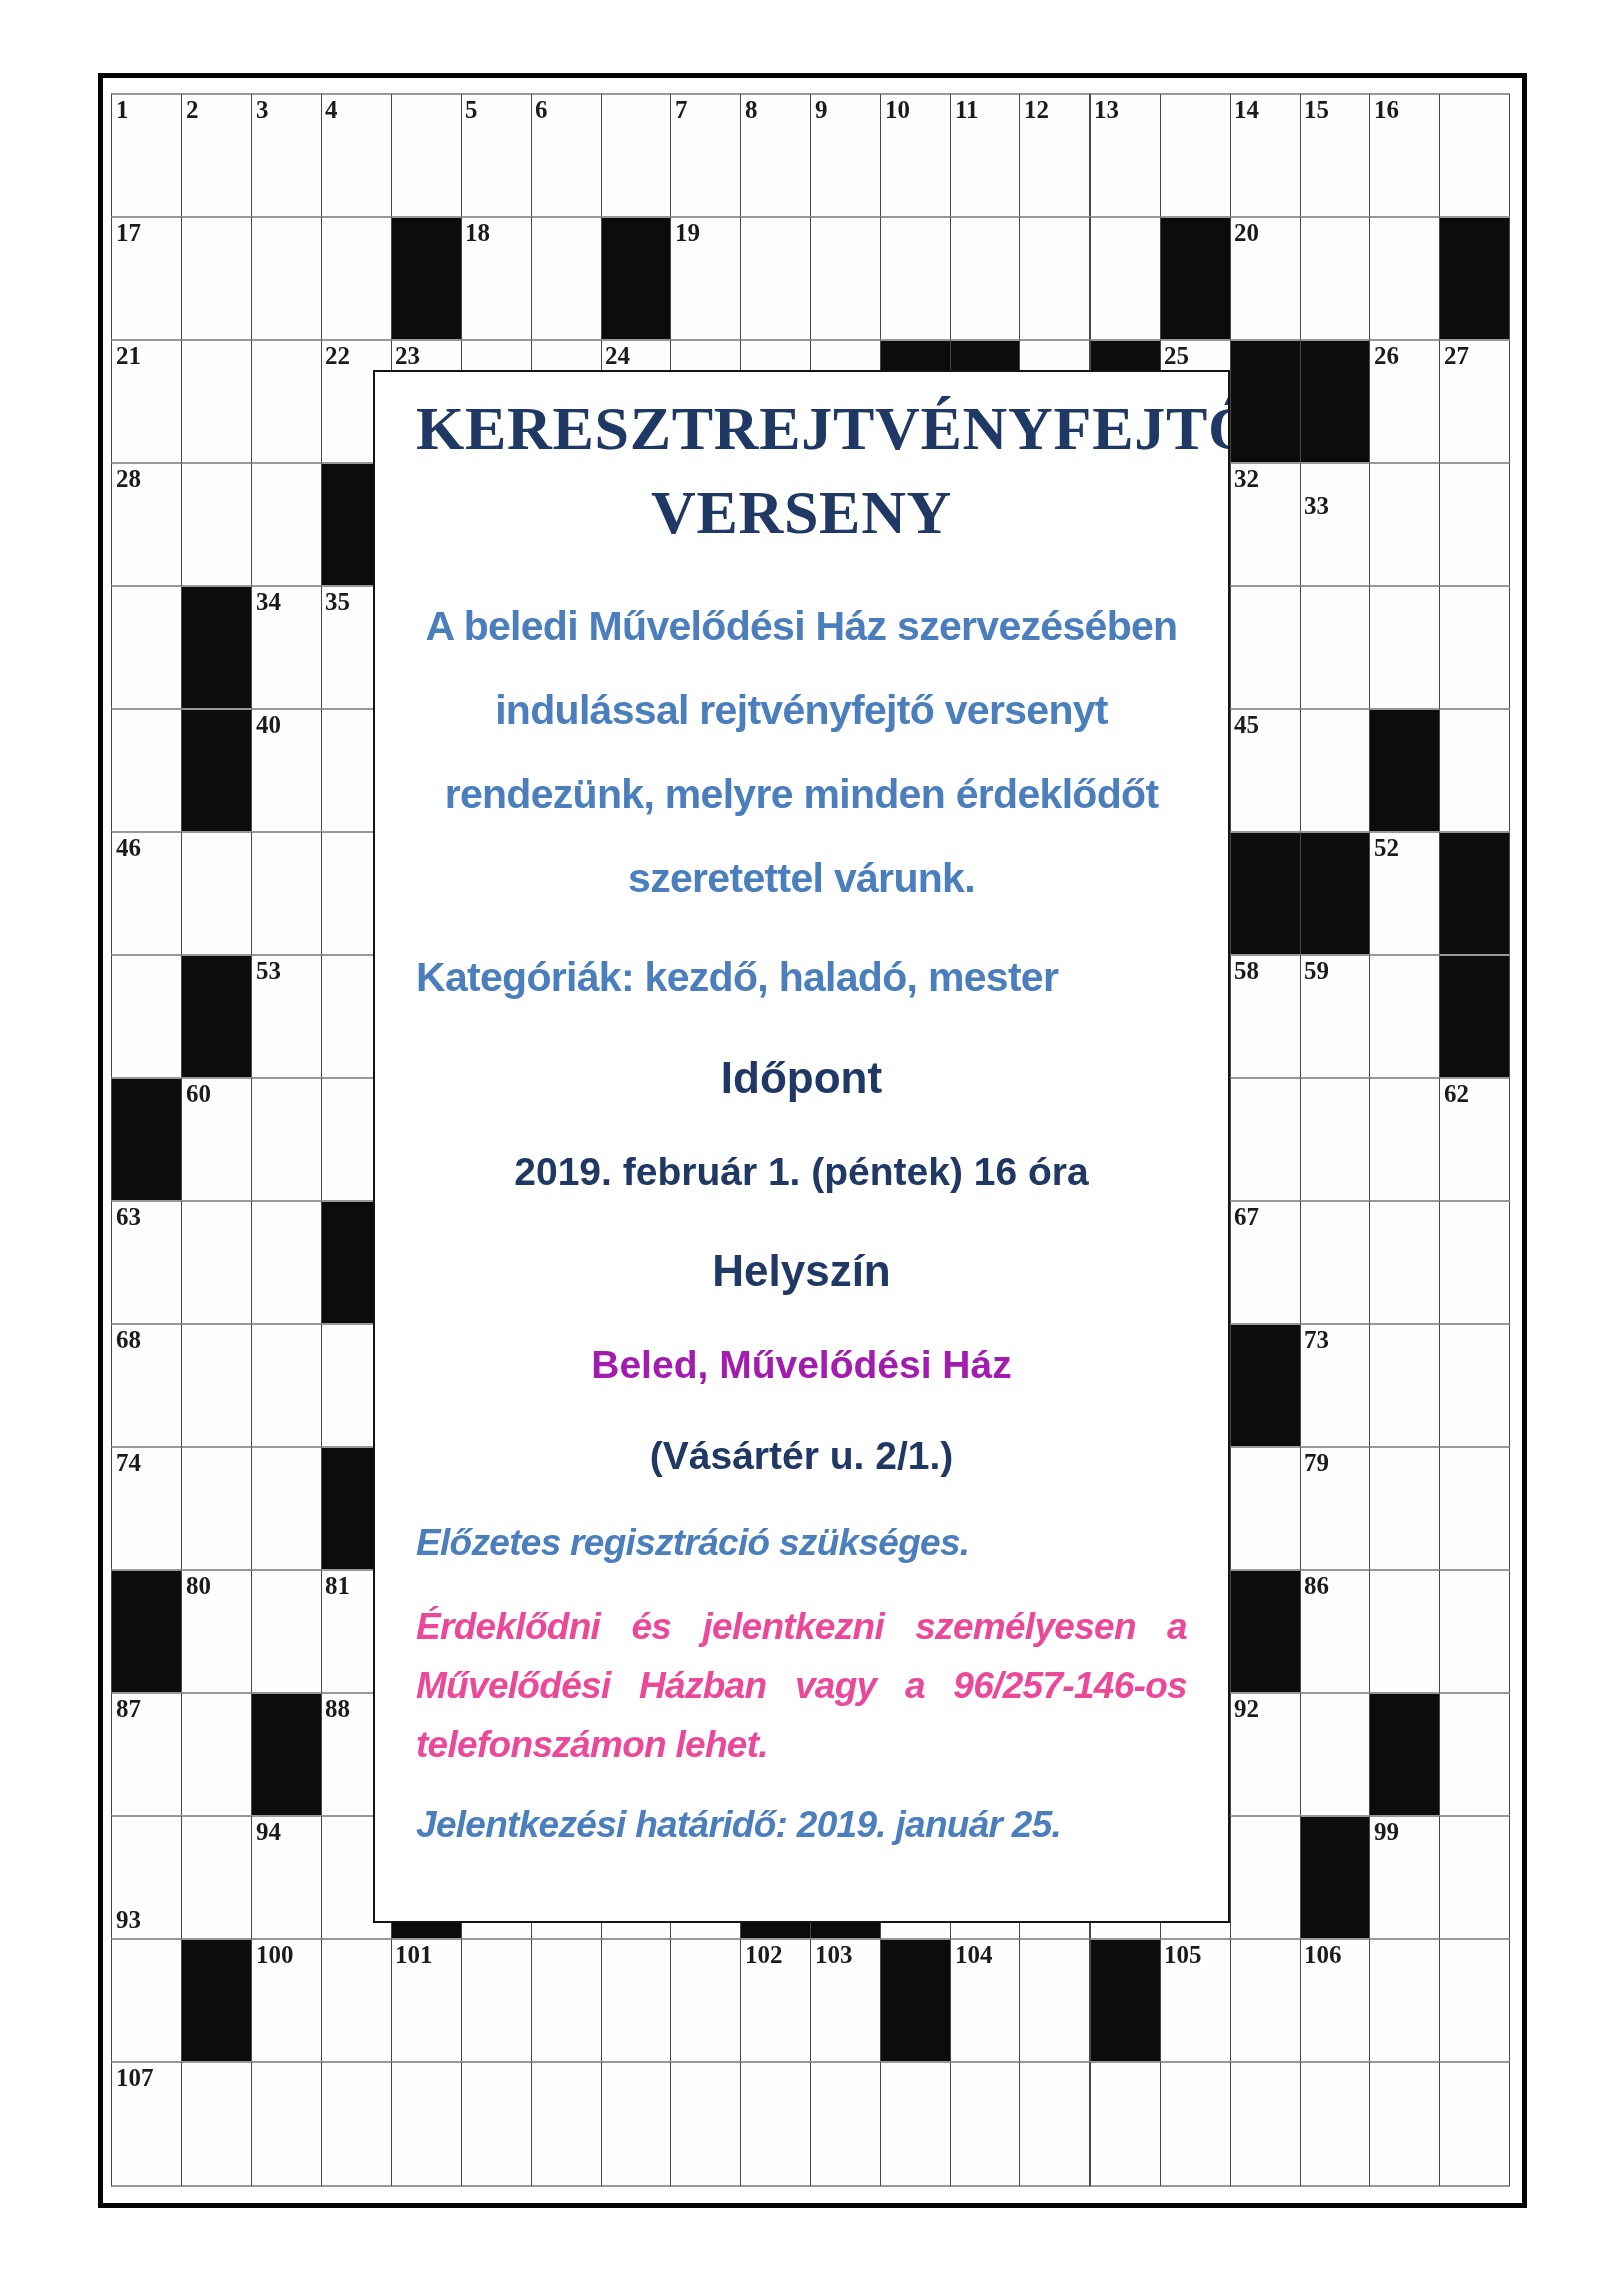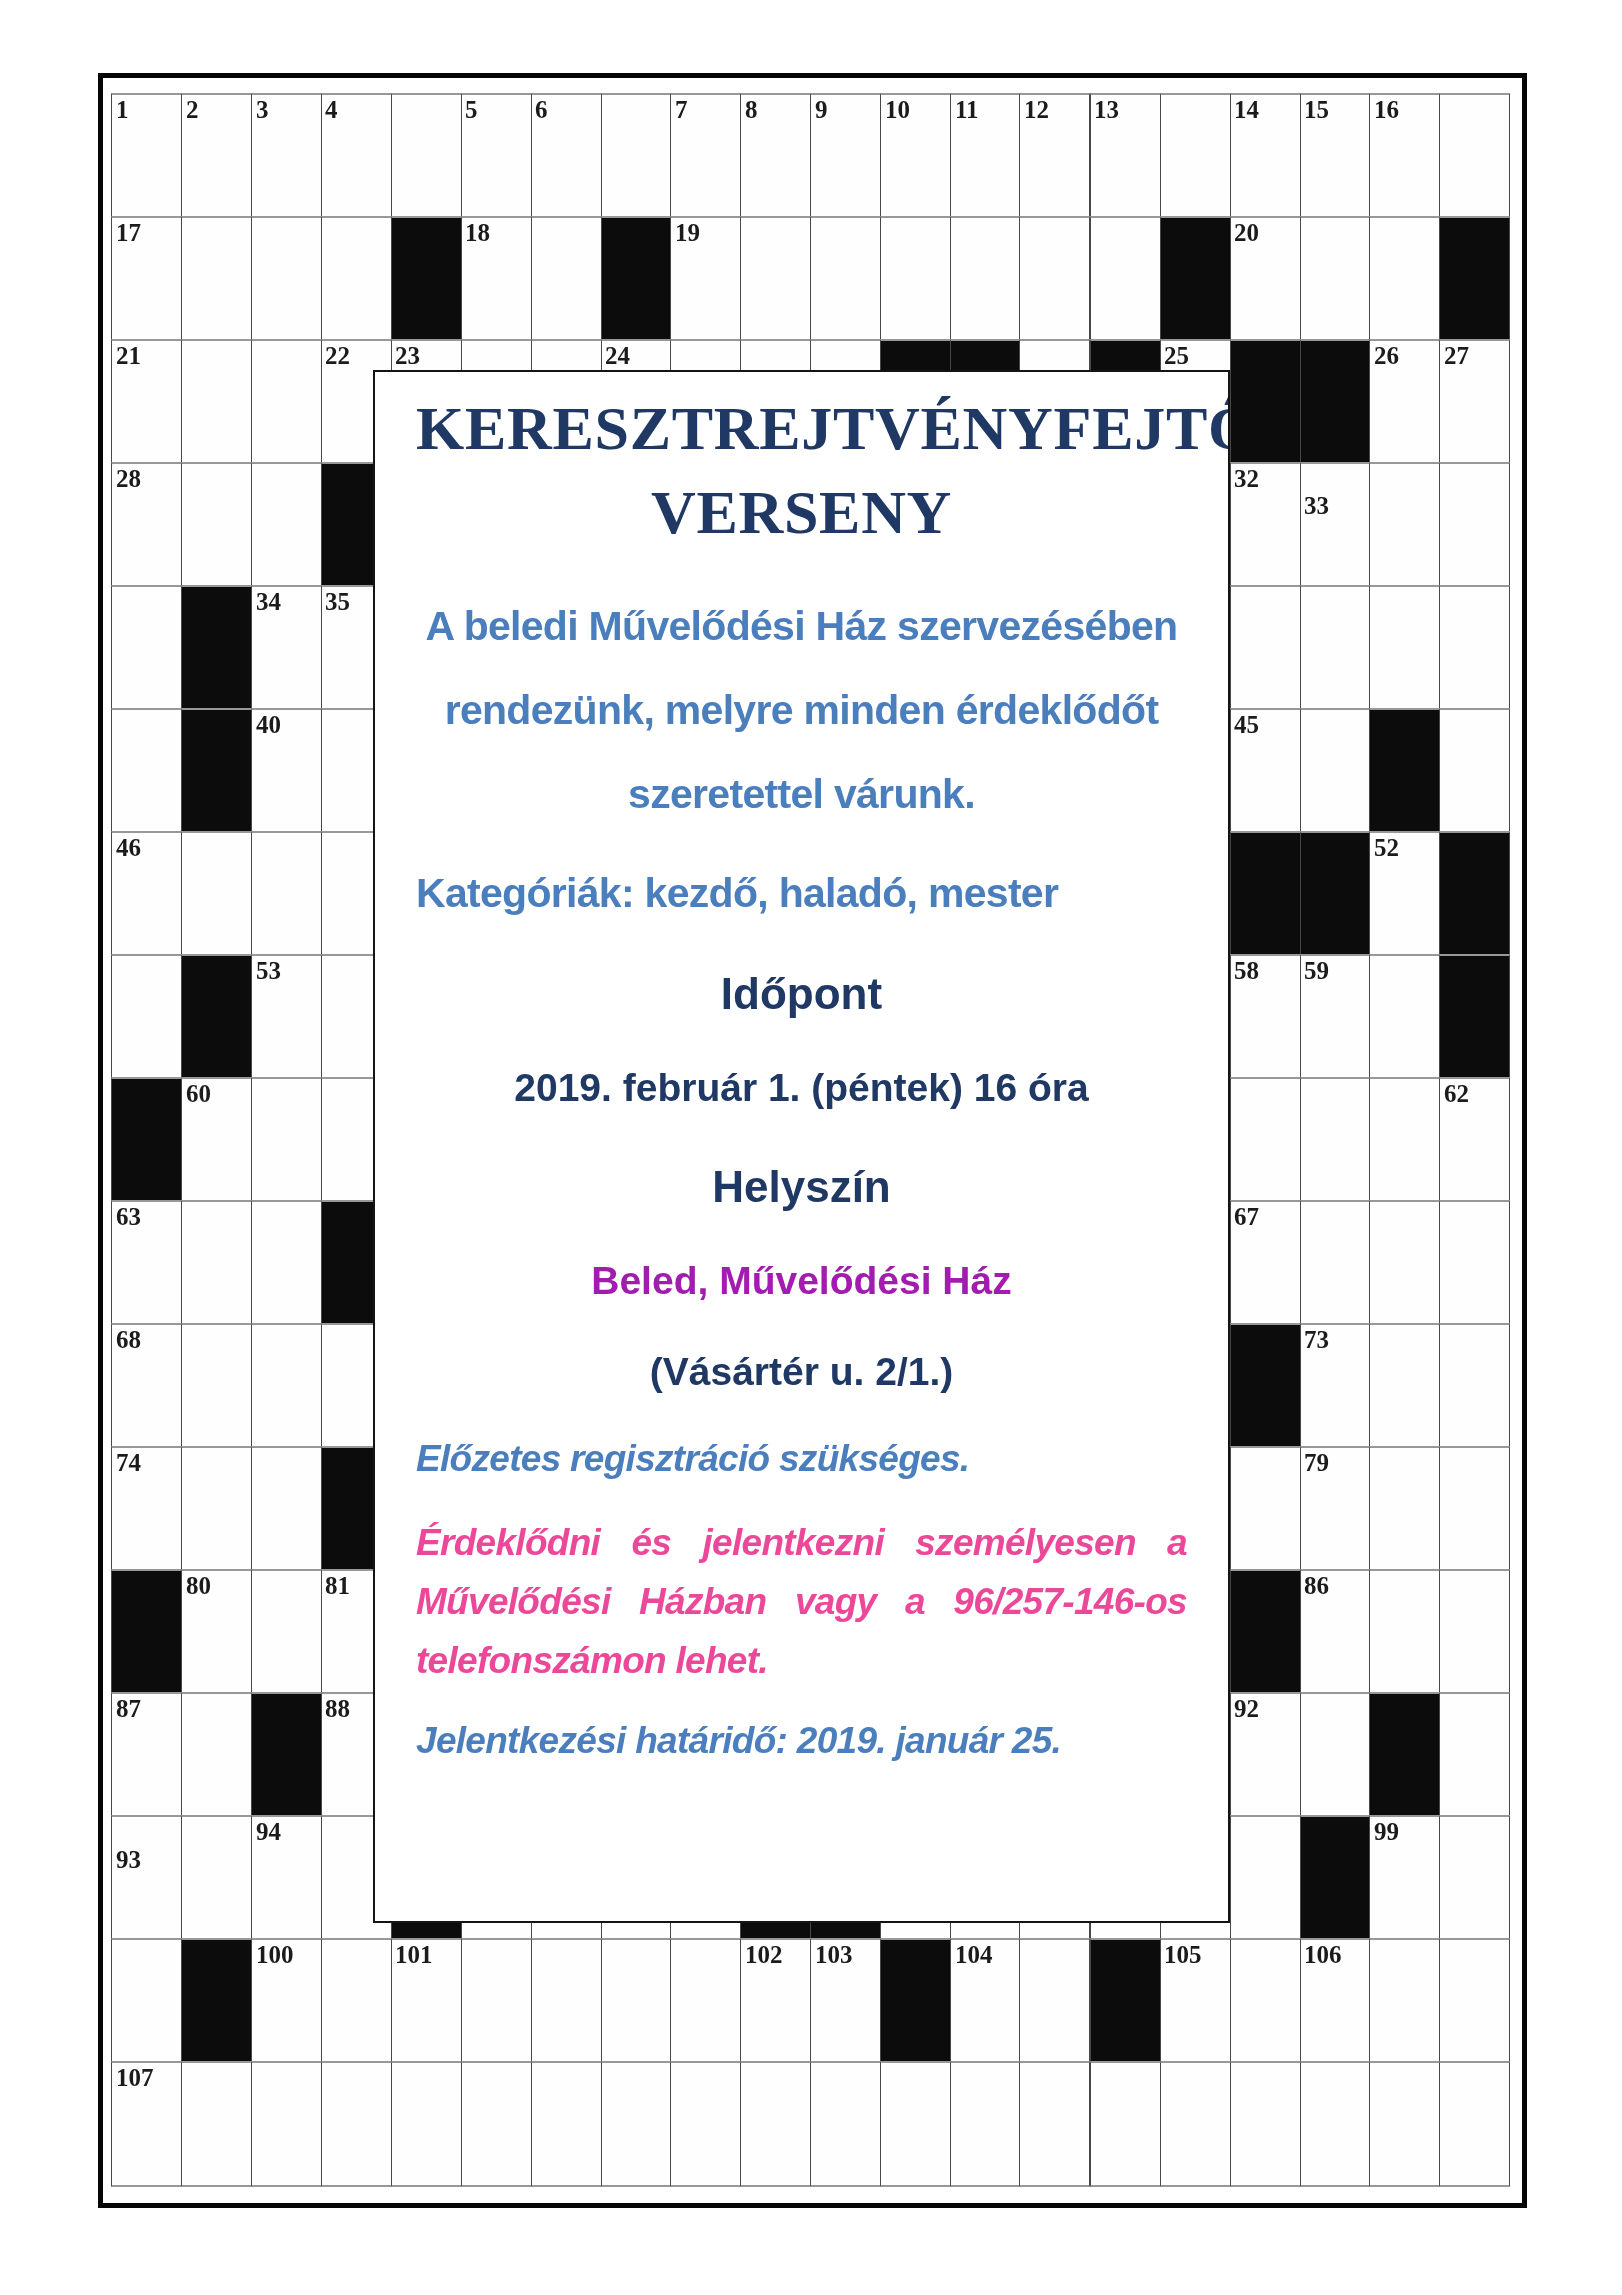--- a/index.html
+++ b/index.html
@@ -433,39 +433,40 @@
       <span class="cellnum" style="left: 116px; top: 1326px; position: absolute;">68</span>
       <span class="cellnum" style="left: 1304px; top: 1326px; position: absolute;">73</span>
       <span class="cellnum" style="left: 116px; top: 1449px; position: absolute;">74</span>
       <span class="cellnum" style="left: 1304px; top: 1449px; position: absolute;">79</span>
       <span class="cellnum" style="left: 186px; top: 1572px; position: absolute;">80</span>
       <span class="cellnum" style="left: 325px; top: 1572px; position: absolute;">81</span>
       <span class="cellnum" style="left: 1304px; top: 1572px; position: absolute;">86</span>
       <span class="cellnum" style="left: 116px; top: 1695px; position: absolute;">87</span>
       <span class="cellnum" style="left: 325px; top: 1695px; position: absolute;">88</span>
       <span class="cellnum" style="left: 1234px; top: 1695px; position: absolute;">92</span>
-      <span class="cellnum" style="left: 116px; top: 1846px; position: absolute; text-align: right;">93</span>
+      <span class="cellnum" style="left: 116px; top: 1906px; position: absolute; text-align: right;">93</span>
       <span class="cellnum" style="left: 256px; top: 1818px; position: absolute;">94</span>
       <span class="cellnum" style="left: 1374px; top: 1818px; position: absolute;">99</span>
       <span class="cellnum" style="left: 256px; top: 1941px; position: absolute;">100</span>
       <span class="cellnum" style="left: 395px; top: 1941px; position: absolute;">101</span>
       <span class="cellnum" style="left: 745px; top: 1941px; position: absolute;">102</span>
       <span class="cellnum" style="left: 815px; top: 1941px; position: absolute;">103</span>
       <span class="cellnum" style="left: 955px; top: 1941px; position: absolute;">104</span>
       <span class="cellnum" style="left: 1164px; top: 1941px; position: absolute;">105</span>
       <span class="cellnum" style="left: 1304px; top: 1941px; position: absolute;">106</span>
       <span class="cellnum" style="left: 116px; top: 2064px; position: absolute;">107</span>
     </div>
 
   <div id="panel">
     <div class="t-title" style="color: rgb(31, 56, 100);">KERESZTREJTVÉNYFEJTŐ</div>
     <div class="t-title second" style="color: rgb(31, 56, 100);">VERSENY</div>
 
     <div class="blue-para" style="color: rgb(74, 126, 188);">
       <div>A beledi Művelődési Ház szervezésében</div>
+      <div>indulással rejtvényfejtő versenyt</div>
       <div>rendezünk, melyre minden érdeklődőt</div>
       <div>szeretettel várunk.</div>
     </div>
 
     <div class="blue-left" style="color: rgb(74, 126, 188);">Kategóriák: kezdő, haladó, mester</div>
 
     <div class="navy-head" style="color: rgb(31, 56, 100);">Időpont</div>
     <div class="navy-line" style="color: rgb(31, 56, 100);">2019. február 1. (péntek) 16 óra</div>
 
     <div class="navy-head2" style="color: rgb(31, 56, 100);">Helyszín</div>

